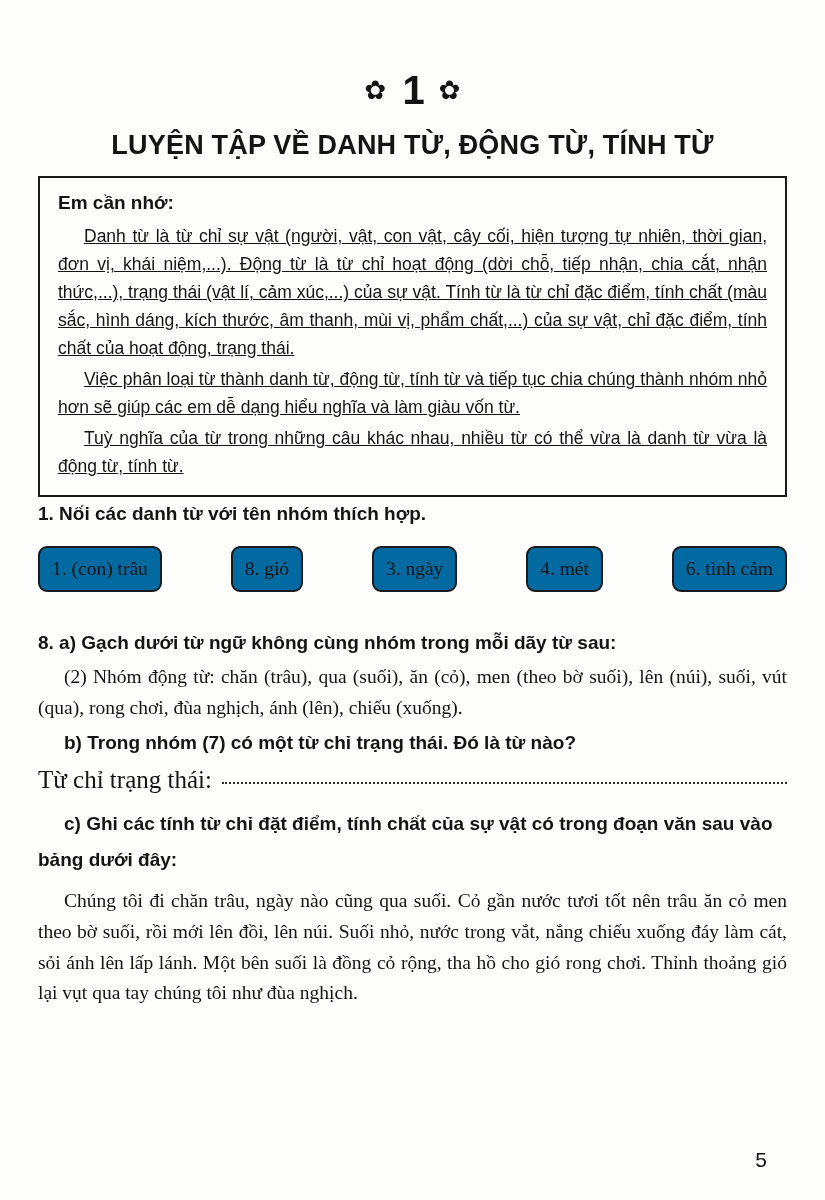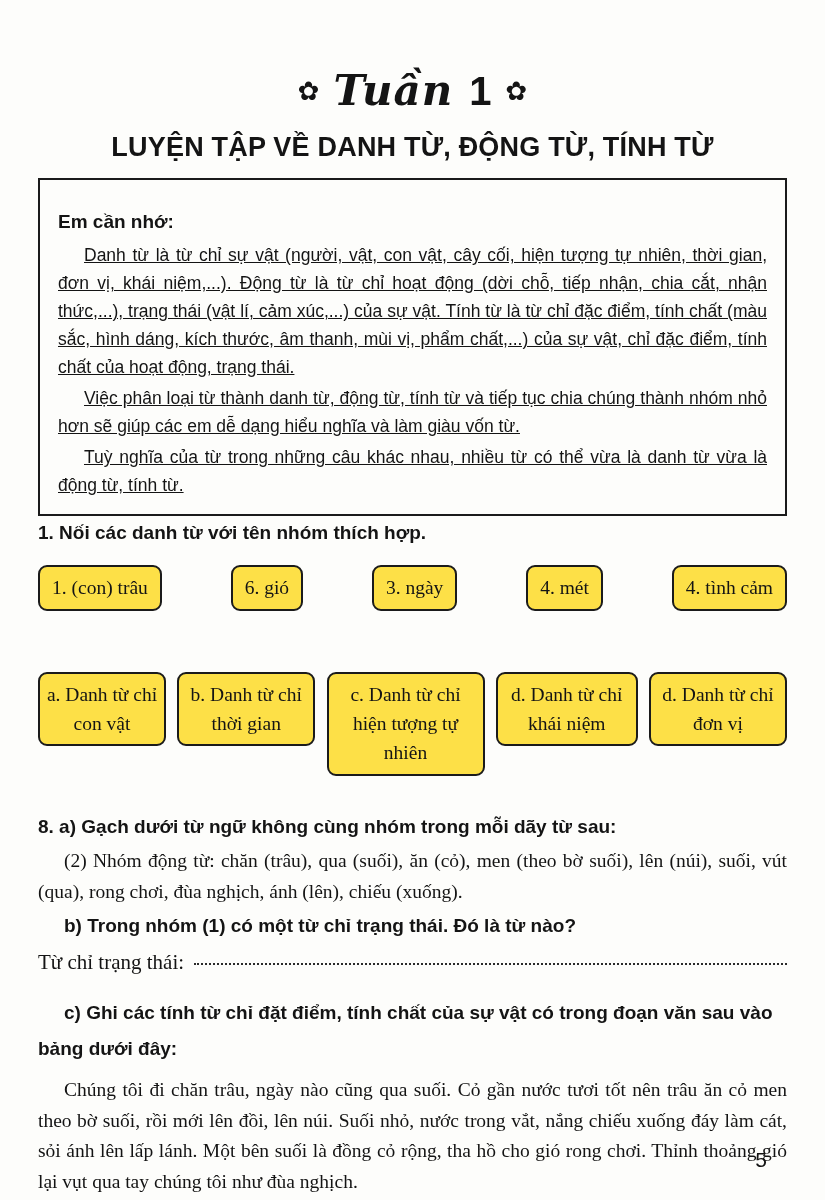--- a/index.html
+++ b/index.html
@@ -51,21 +51,21 @@
   
   .memo {
     margin-top: 15px;
     border: 2px solid #1b1b1b;
     padding: 10px 18px 12px 18px;
     font-family: "Liberation Sans", sans-serif;
     font-size: 17.5px;
     line-height: 1.6;
   }
   .memo-heading {
-    margin: 17px 0 4px 0;
+    margin: 0 0 4px 0;
     font-size: 19px;
     font-weight: bold;
     font-family: "Liberation Sans", sans-serif;
   }
   .memo p {
     margin: 3px 0;
     text-align: justify;
     text-indent: 26px;
     text-decoration: underline;
   }
@@ -86,21 +86,21 @@
     align-items: flex-start;
   }
   .row1 { margin-top: 14px; }
   .row2 { margin-top: 61px; }
   .card {
     border: 2px solid #1b1b1b;
     border-radius: 9px;
     font-size: 19.5px;
     line-height: 1.45;
     padding: 7px 12px;
-    background: #fde047;
+    background: #0369a1;
     white-space: nowrap;
   }
   .row2 .card {
     text-align: center;
     white-space: normal;
     padding: 6px 6px;
     line-height: 1.5;
   }
   .row2 .card-a { width: 112px; }
   .row2 .card-b { width: 122px; }
@@ -113,22 +113,22 @@
   .serif-p {
     font-size: 19.5px;
     line-height: 1.58;
     margin: 2px 0;
     text-align: justify;
     text-indent: 26px;
   }
   .answer-line {
     display: flex;
     align-items: baseline;
-    font-size: 21px;
-    margin: 6px 0 20px 0;
+    font-size: 25px;
+    margin: 6px 0 12px 0;
   }
   .answer-line .label { white-space: nowrap; margin-right: 10px; }
   .dots {
     flex: 1;
     border-bottom: 2.5px dotted #2a2a2a;
     transform: translateY(-4px);
   }
   .heading-c { line-height: 1.9; }
   .passage { margin-top: 8px; }
 
@@ -142,59 +142,51 @@
   }
 </style>
 </head>
 <body>
 
 <div class="page">
 
   <header>
     <div class="week-line">
       <span class="flower">✿</span>
-      <span class="week-label">Tuần</span>
       <span class="week-number">1</span>
       <span class="flower">✿</span>
     </div>
     <h1 class="page-title">LUYỆN TẬP VỀ DANH TỪ, ĐỘNG TỪ, TÍNH TỪ</h1>
   </header>
 
   <section class="memo">
     <h2 class="memo-heading">Em cần nhớ:</h2>
     <p>Danh từ là từ chỉ sự vật (người, vật, con vật, cây cối, hiện tượng tự nhiên, thời gian, đơn vị, khái niệm,...). Động từ là từ chỉ hoạt động (dời chỗ, tiếp nhận, chia cắt, nhận thức,...), trạng thái (vật lí, cảm xúc,...) của sự vật. Tính từ là từ chỉ đặc điểm, tính chất (màu sắc, hình dáng, kích thước, âm thanh, mùi vị, phẩm chất,...) của sự vật, chỉ đặc điểm, tính chất của hoạt động, trạng thái.</p>
     <p>Việc phân loại từ thành danh từ, động từ, tính từ và tiếp tục chia chúng thành nhóm nhỏ hơn sẽ giúp các em dễ dạng hiểu nghĩa và làm giàu vốn từ.</p>
     <p>Tuỳ nghĩa của từ trong những câu khác nhau, nhiều từ có thể vừa là danh từ vừa là động từ, tính từ.</p>
   </section>
 
   <section class="ex1">
     <h3 class="ex-heading" style="">1. Nối các danh từ với tên nhóm thích hợp.</h3>
 
     <div class="card-row row1">
       <div class="card">1. (con) trâu</div>
-      <div class="card">6. gió</div>
+      <div class="card">8. gió</div>
       <div class="card">3. ngày</div>
       <div class="card">4. mét</div>
-      <div class="card">4. tình cảm</div>
+      <div class="card">6. tình cảm</div>
     </div>
 
-    <div class="card-row row2">
-      <div class="card card-a">a. Danh từ chỉ con vật</div>
-      <div class="card card-b">b. Danh từ chỉ thời gian</div>
-      <div class="card card-c">c. Danh từ chỉ hiện tượng tự nhiên</div>
-      <div class="card card-d">d. Danh từ chỉ khái niệm</div>
-      <div class="card card-e">d. Danh từ chỉ đơn vị</div>
-    </div>
   </section>
 
   <section class="ex2">
     <h3 class="ex-heading">8. a) Gạch dưới từ ngữ không cùng nhóm trong mỗi dãy từ sau:</h3>
     <p class="serif-p">(2) Nhóm động từ: chăn (trâu), qua (suối), ăn (cỏ), men (theo bờ suối), lên (núi), suối, vút (qua), rong chơi, đùa nghịch, ánh (lên), chiếu (xuống).</p>
 
-    <h3 class="ex-heading" style="text-indent:26px;">b) Trong nhóm (1) có một từ chỉ trạng thái. Đó là từ nào?</h3>
+    <h3 class="ex-heading" style="text-indent:26px;">b) Trong nhóm (7) có một từ chỉ trạng thái. Đó là từ nào?</h3>
 
     <div class="answer-line">
       <span class="label">Từ chỉ trạng thái:</span>
       <span class="dots"></span>
     </div>
 
     <h3 class="ex-heading heading-c" style="text-indent:26px;">c) Ghi các tính từ chỉ đặt điểm, tính chất của sự vật có trong đoạn văn sau vào bảng dưới đây:</h3>
 
     <p class="serif-p passage">Chúng tôi đi chăn trâu, ngày nào cũng qua suối. Cỏ gần nước tươi tốt nên trâu ăn cỏ men theo bờ suối, rồi mới lên đồi, lên núi. Suối nhỏ, nước trong vắt, nắng chiếu xuống đáy làm cát, sỏi ánh lên lấp lánh. Một bên suối là đồng cỏ rộng, tha hồ cho gió rong chơi. Thỉnh thoảng gió lại vụt qua tay chúng tôi như đùa nghịch.</p>
 

